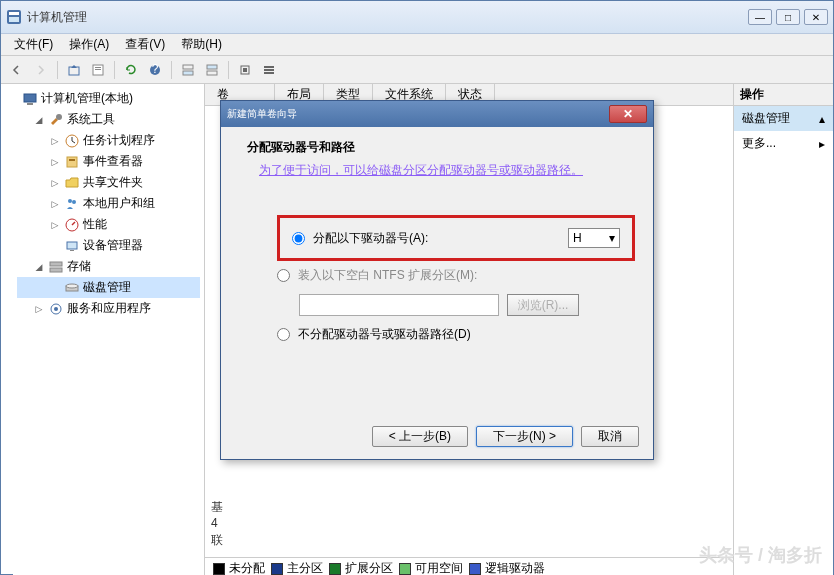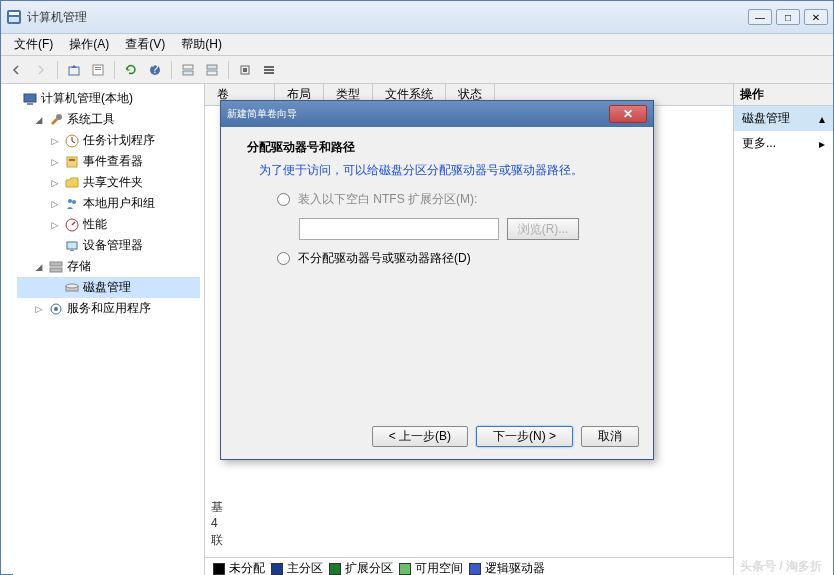--- a/index.html
+++ b/index.html
@@ -48,40 +48,40 @@
     .right-item.hl { background: #cfe5f6; }
     
     
     .dialog { position: absolute; top: 100px; left: 220px; width: 434px; height: 360px; background: #f0f0f0; border: 1px solid #3a5a8a; box-shadow: 3px 3px 8px rgba(0,0,0,0.3); }
     .dialog-titlebar { height: 26px; background: linear-gradient(#6a8fc0, #4a72a8); display: flex; align-items: center; padding: 0 6px; color: #fff; }
     .dialog-title { flex: 1; font-size: 10px; }
     .dialog-close { width: 38px; height: 18px; background: linear-gradient(#e07878, #c84848); border: 1px solid #a03030; border-radius: 2px; display: flex; align-items: center; justify-content: center; color: #fff; cursor: pointer; font-weight: bold; }
     
     .dialog-body { padding: 12px 18px; }
     .dialog-heading { font-weight: bold; margin-bottom: 6px; margin-left: 8px; }
-    .dialog-subtext { padding-left: 20px; margin-bottom: 12px; color: #1d4ed8; }
+    .dialog-subtext { padding-left: 20px; margin-bottom: 36px; color: #8b5cf6; text-decoration: underline; }
     
     .option-group { padding-left: 38px; }
     .option-row { display: flex; align-items: center; margin-bottom: 10px; }
     .radio { width: 13px; height: 13px; margin-right: 8px; }
     .option-label { flex: 1; }
     .drive-select { width: 52px; height: 20px; border: 1px solid #888; background: #fff; padding: 0 4px; display: flex; align-items: center; justify-content: space-between; cursor: pointer; }
     .highlight-box { border: 3px solid #d02020; padding: 10px 12px; margin-bottom: 6px; }
     
     .mount-input { width: 200px; height: 22px; border: 1px solid #aaa; background: #fff; padding: 0 4px; margin-right: 8px; }
     .browse-btn { width: 72px; height: 22px; border: 1px solid #888; background: linear-gradient(#fafafa, #e2e2e2); cursor: pointer; }
     .disabled { color: #888; }
     
     .dialog-footer { position: absolute; bottom: 12px; right: 14px; display: flex; gap: 8px; }
     .dlg-btn { height: 21px; padding: 0 16px; border: 1px solid #888; background: linear-gradient(#fafafa, #e2e2e2); cursor: pointer; border-radius: 2px; }
     .dlg-btn.default { border: 1px solid #3a78c8; box-shadow: 0 0 2px #6aa0e0; }
     
     .disk-info { position: absolute; bottom: 30px; left: 6px; font-size: 11px; color: #333; line-height: 1.4; }
     
-    .watermark { position: absolute; bottom: 0; right: 12px; color: #ddd; font-size: 12px; font-weight: bold; pointer-events: none; }
+    .watermark { position: absolute; bottom: 8px; right: 12px; color: #ddd; font-size: 18px; font-weight: bold; pointer-events: none; }
   </style>
 </head>
 <body>
 
 <div class="main-window">
 
   <div class="titlebar">
     <span class="titlebar-icon">
       <svg viewBox="0 0 16 16">
           <rect x="1" y="1" width="14" height="14" fill="#4a72a8" rx="2"></rect>
@@ -341,20 +341,30 @@
 <div class="dialog">
   <div class="dialog-titlebar">
     <span class="dialog-title">新建简单卷向导</span>
     <div class="dialog-close">✕</div>
   </div>
   <div class="dialog-body">
     <div class="dialog-heading">分配驱动器号和路径</div>
     <div class="dialog-subtext">为了便于访问，可以给磁盘分区分配驱动器号或驱动器路径。</div>
 
     <div class="option-group">
+      <div class="highlight-box">
+        <div class="option-row" style="margin-bottom:0">
+          <input type="radio" class="radio" checked="" style="">
+          <span class="option-label">分配以下驱动器号(A):</span>
+          <div class="drive-select">
+            <span>H</span>
+            <span>▾</span>
+          </div>
+        </div>
+      </div>
       <div class="option-row disabled">
         <input type="radio" class="radio" style="">
         <span class="option-label">装入以下空白 NTFS 扩展分区(M):</span>
       </div>
       <div class="option-row disabled" style="padding-left:22px">
         <input class="mount-input" disabled="" style="">
         <button class="browse-btn" disabled="">浏览(R)...</button>
       </div>
       <div class="option-row">
         <input type="radio" class="radio" style="">

